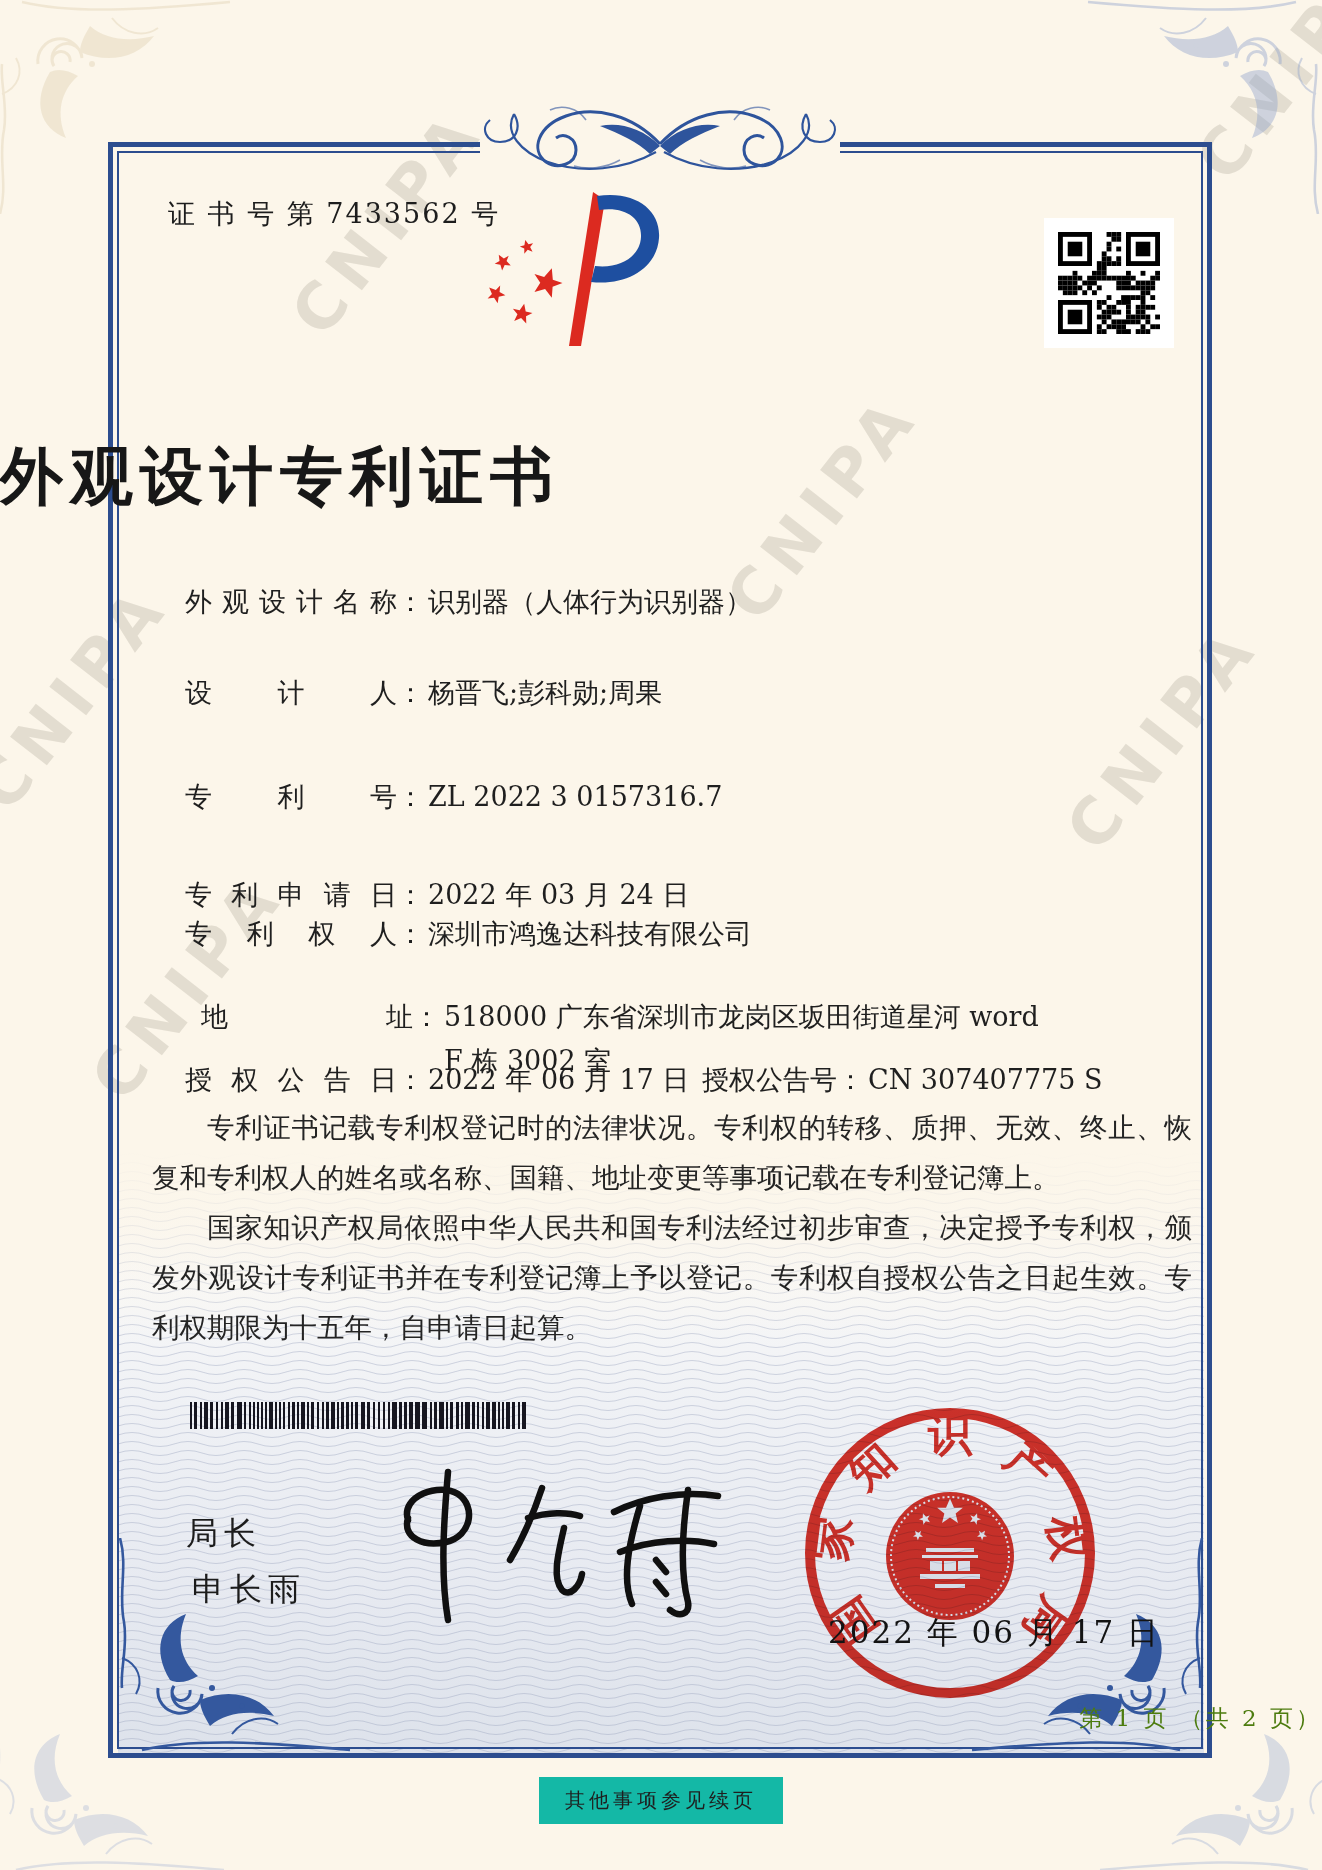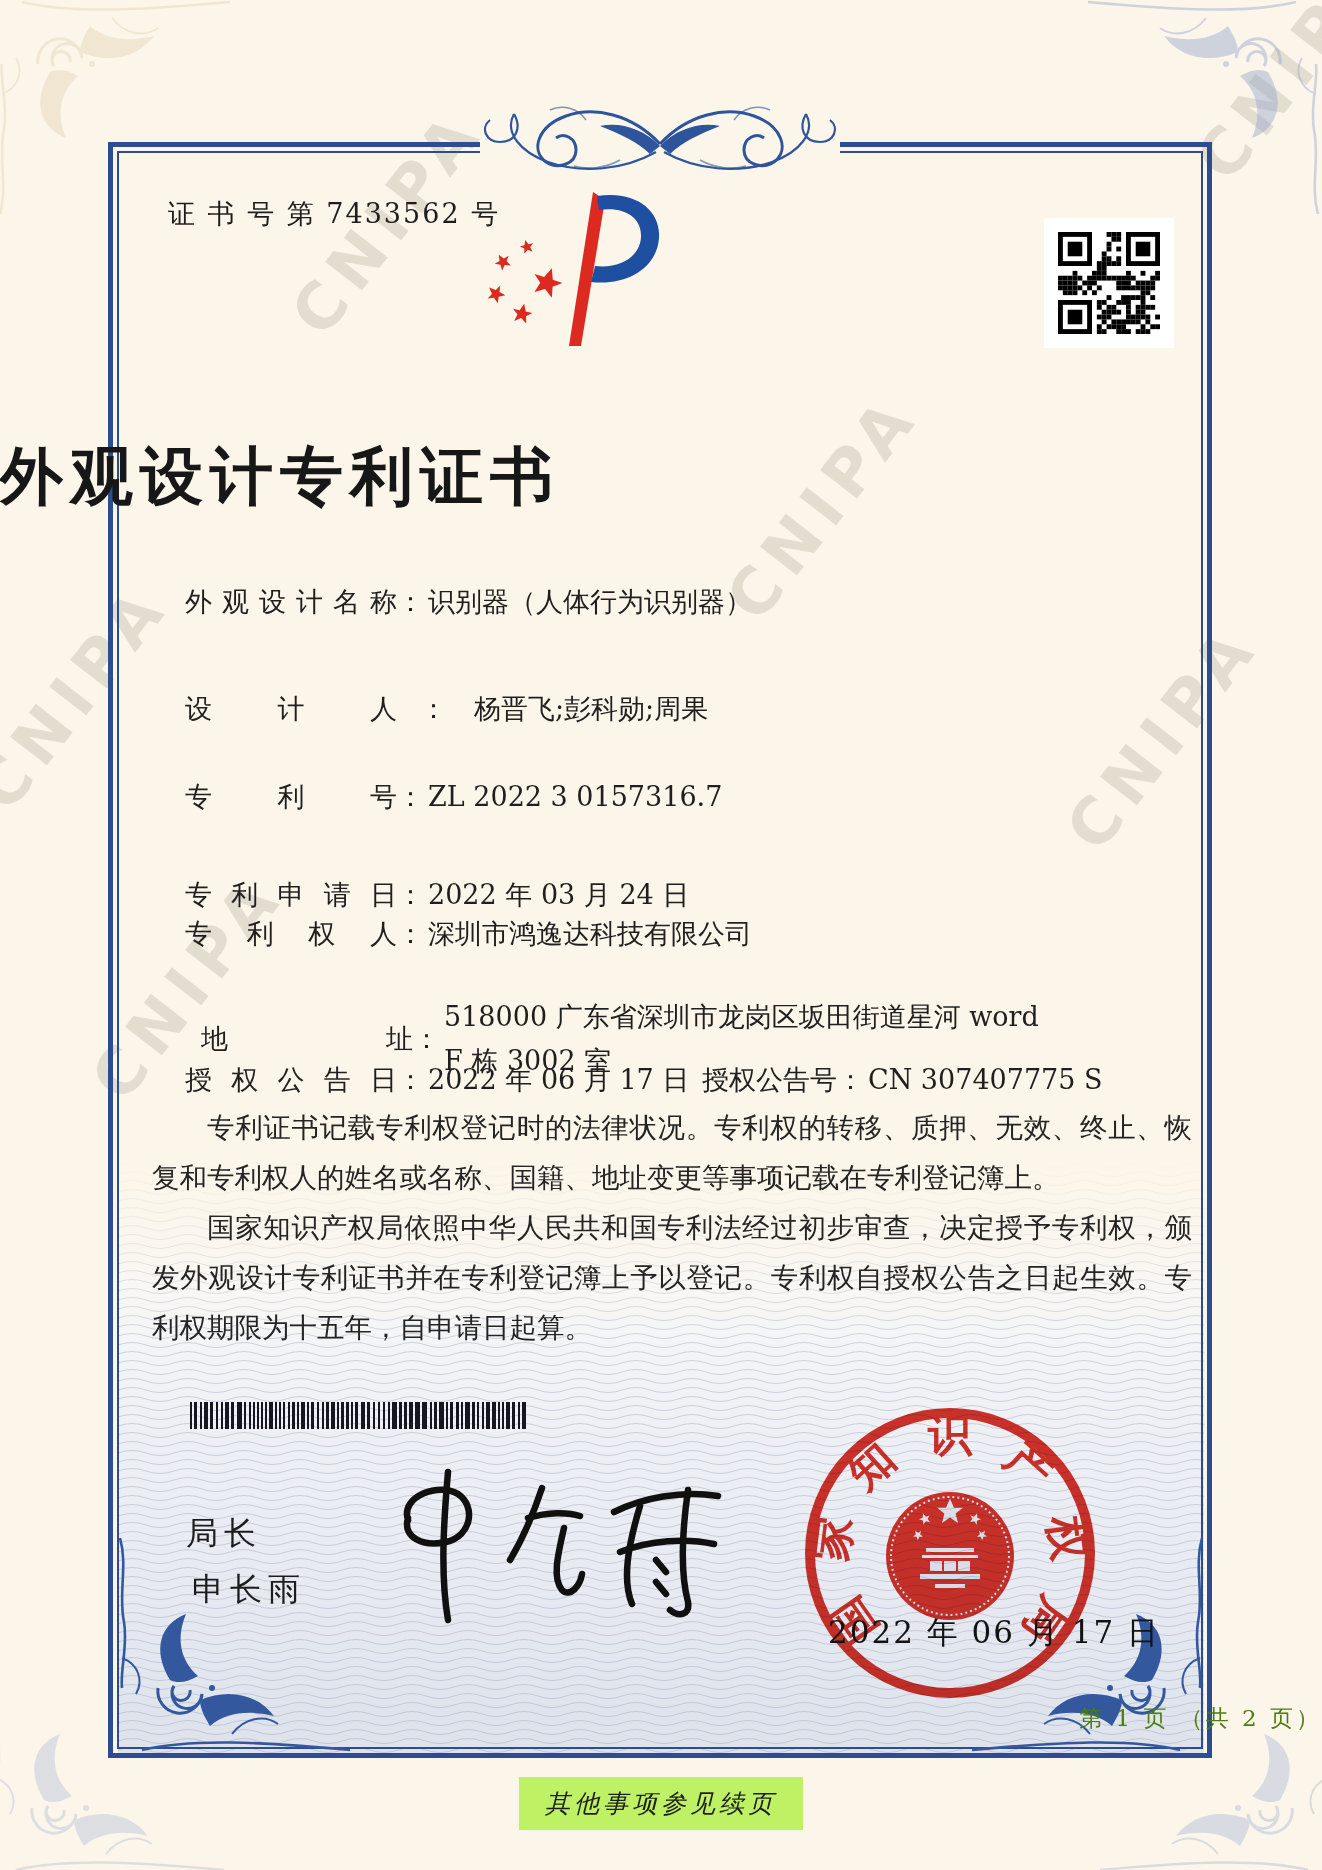--- a/index.html
+++ b/index.html
@@ -23,21 +23,21 @@
   .wm{position:absolute;font-family:"DejaVu Sans","Liberation Sans",sans-serif;font-weight:700;
       font-size:64px;letter-spacing:10px;color:rgba(178,172,158,.34);transform:rotate(-52deg);white-space:nowrap;}
   
   .cert-no{position:absolute;left:168px;top:196px;font-size:27px;letter-spacing:2px;color:#1d1d1d;}
   .logo{position:absolute;left:477px;top:186px;width:190px;height:160px;}
   .qr{position:absolute;left:1044px;top:218px;width:130px;height:130px;background:#fff;}
   .qr svg{position:absolute;left:14px;top:14px;}
   .title{position:absolute;left:0;top:416px;width:100%;text-align:left;font-size:63px;font-weight:700;
          letter-spacing:7px;color:#171717;margin-top:18px;}
   
-  .row{position:absolute;left:185px;width:1010px;font-size:27px;color:#1f1f1f;display:flex;align-items:center;line-height:44px;}
+  .row{position:absolute;left:185px;width:1010px;font-size:27px;color:#1f1f1f;display:flex;align-items:flex-start;line-height:44px;}
   .f-label{display:inline-block;width:212px;text-align:justify;text-align-last:justify;flex:0 0 auto;}
   .colon{flex:0 0 auto;margin-right:4px;}
   .f-value{flex:1 1 auto;}
   .grant-group{position:absolute;left:517px;top:0;display:flex;}
   
   .body-text{position:absolute;left:152px;top:1102px;width:1040px;font-size:27.5px;line-height:50px;
              text-align:justify;color:#242424;}
   .body-text p{margin:0;text-indent:2em;}
   
   .wave-band{position:absolute;left:118px;top:1150px;width:1086px;height:605px;
@@ -49,22 +49,22 @@
   .barcode{position:absolute;left:190px;top:1402px;width:340px;height:27px;}
   .sig-title{position:absolute;left:186px;top:1512px;font-size:32px;letter-spacing:6px;color:#1c1c1c;
              font-family:"DejaVu Sans","Liberation Sans",sans-serif;}
   .sig-name{position:absolute;left:192px;top:1568px;font-size:32px;letter-spacing:6px;color:#1c1c1c;
             font-family:"DejaVu Sans","Liberation Sans",sans-serif;}
   .signature{position:absolute;left:382px;top:1462px;width:350px;height:170px;}
   .seal{position:absolute;left:795px;top:1398px;width:310px;height:310px;mix-blend-mode:multiply;opacity:.95;}
   .seal-date{position:absolute;left:828px;top:1612px;font-size:31px;letter-spacing:2px;color:#131313;}
   .page-info{position:absolute;left:0;top:1703px;width:100%;text-align:right;font-size:23px;
              letter-spacing:3px;color:#4d7c0f;}
-  .cont-note{position:absolute;left:50%;top:1777px;transform:translateX(-50%);background:#bef264;
-             padding:10px 26px;font-size:25px;letter-spacing:4px;color:#1e1e1e;font-style:italic;}
+  .cont-note{position:absolute;left:50%;top:1777px;transform:translateX(-50%);background:#14b8a6;
+             padding:10px 26px;font-size:20px;letter-spacing:4px;color:#1e1e1e;}
 </style>
 </head>
 <body>
 
 <div class="page">
 
   <div class="wm" style="left:255px;top:185px;">CNIPA</div>
   <div class="wm" style="left:690px;top:470px;">CNIPA</div>
   <div class="wm" style="left:-60px;top:660px;">CNIPA</div>
   <div class="wm" style="left:1030px;top:700px;">CNIPA</div>
@@ -361,21 +361,21 @@
       </svg>
   </div>
 
   <div class="title">外观设计专利证书</div>
 
   <div class="row" style="top:580px;">
     <span class="f-label">外观设计名称</span>
       <span class="colon">：</span>
       <span class="f-value">识别器（人体行为识别器）</span>
   </div>
-  <div class="row" style="top:687px;gap:23px;">
+  <div class="row" style="top:671px;">
     <span class="f-label">设计人</span>
       <span class="colon">：</span>
       <span class="f-value">杨晋飞;彭科勋;周果</span>
   </div>
   <div class="row" style="top:775px;">
     <span class="f-label">专利号</span>
       <span class="colon">：</span>
       <span class="f-value">ZL 2022 3 0157316.7</span>
   </div>
   <div class="row" style="top:829px;margin-top:44px;">

